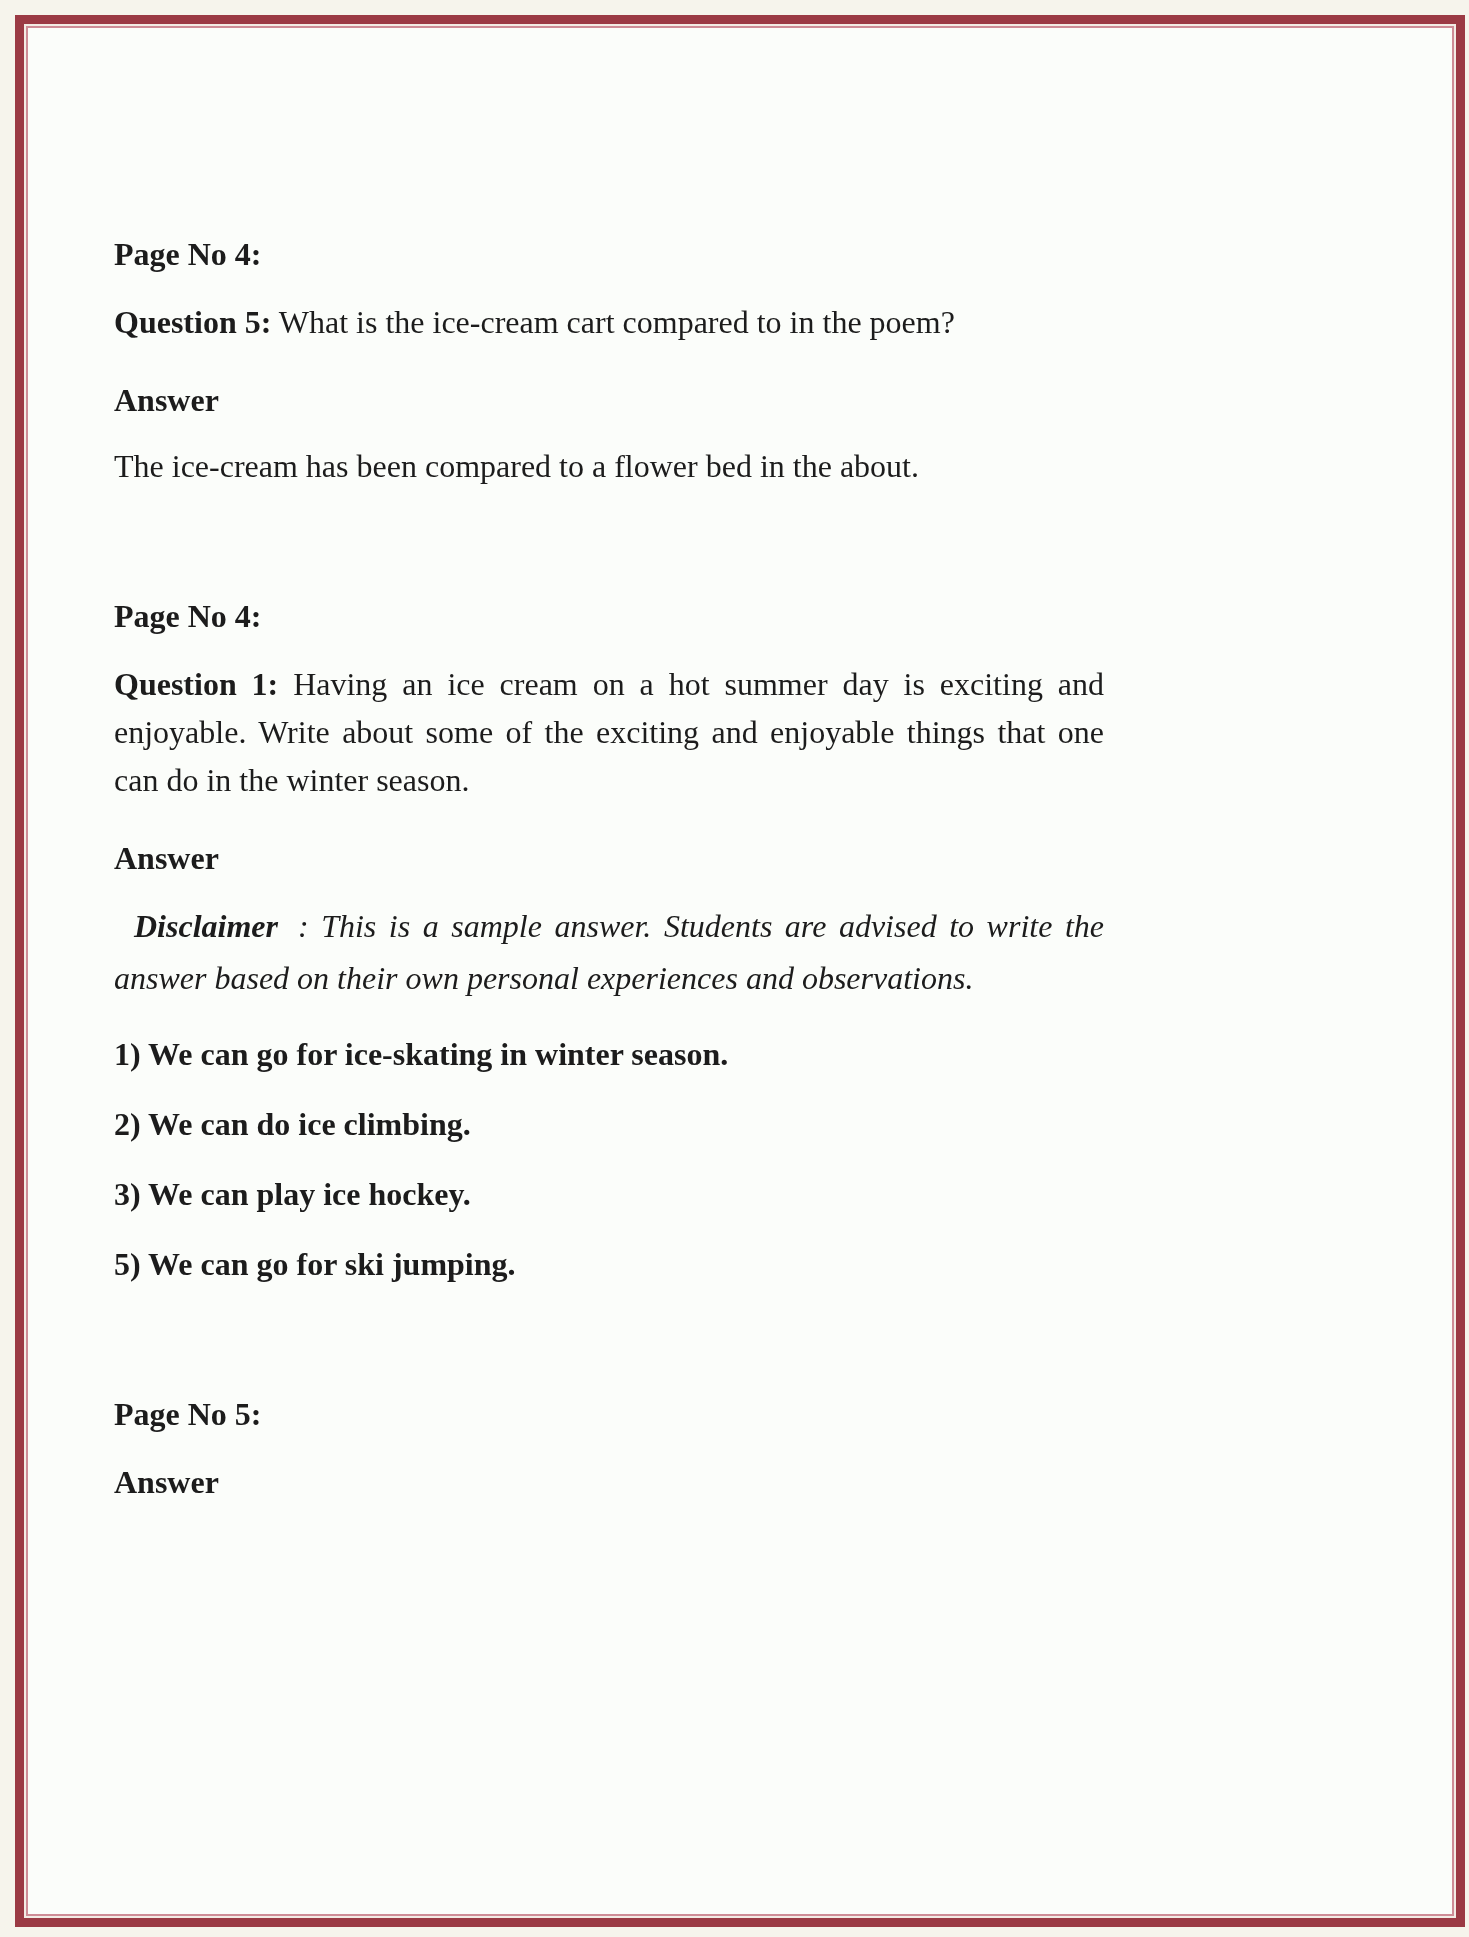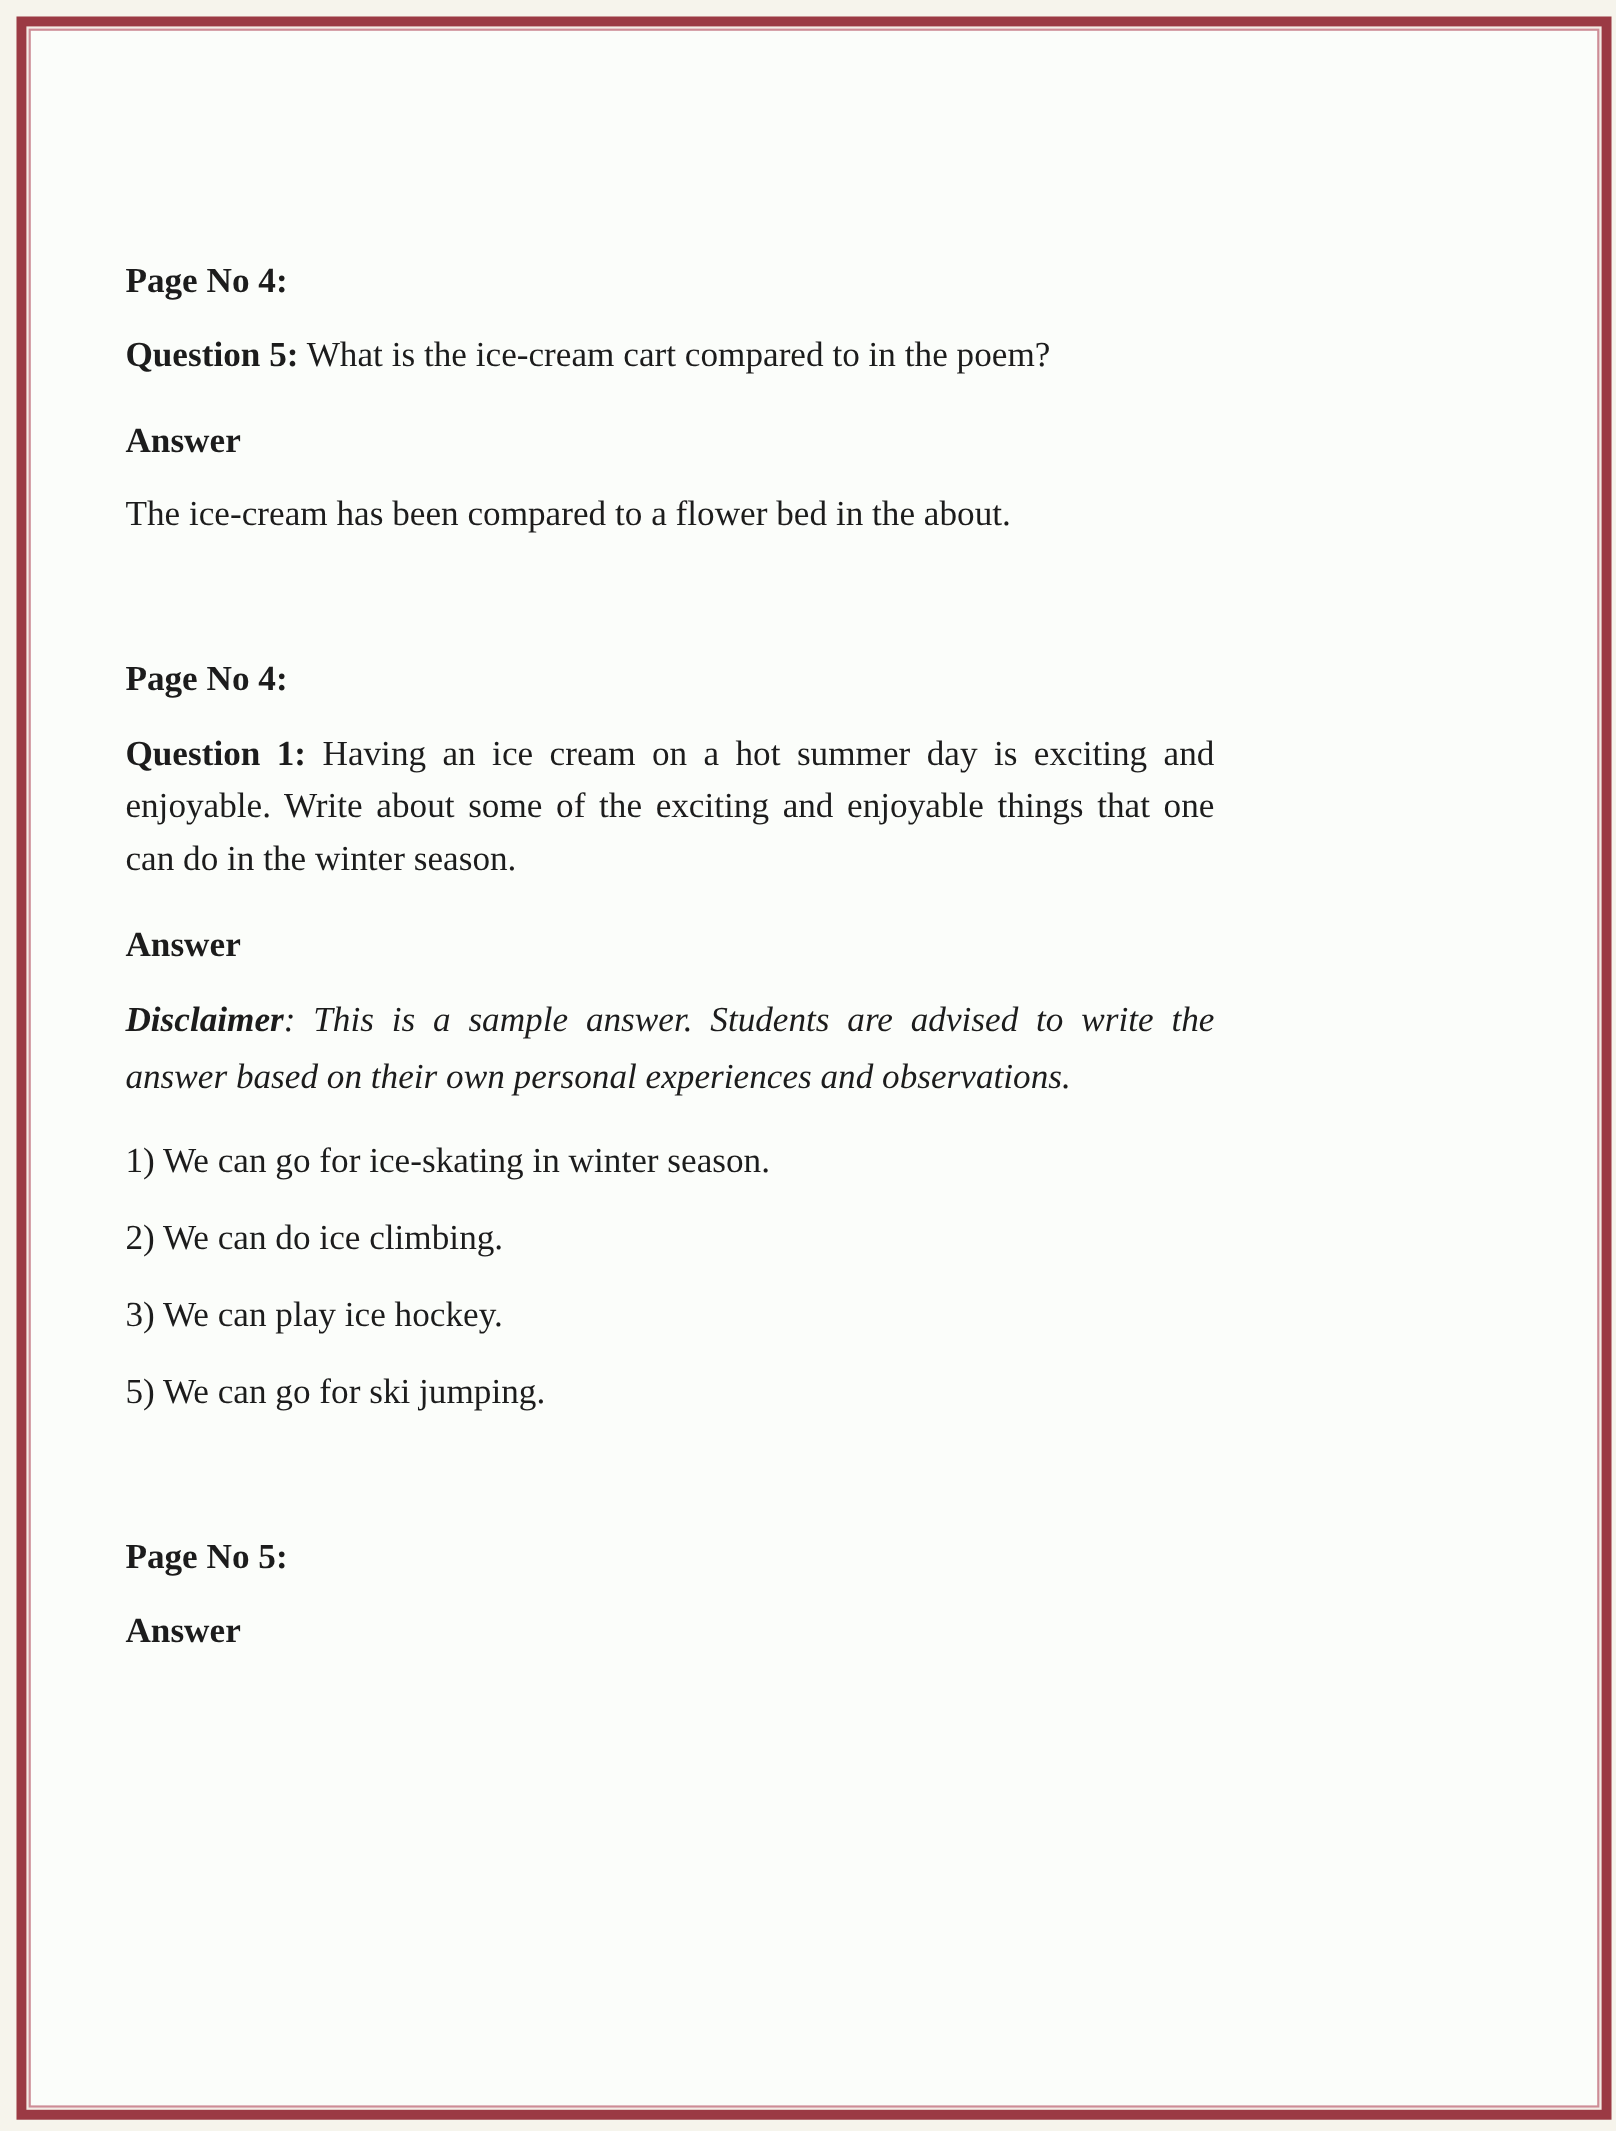--- a/index.html
+++ b/index.html
@@ -33,39 +33,40 @@
     color: var(--text-color, #1c1c1c);
   }
   .content p {
     width: 990px;
     font-size: 32px;
     line-height: 48px;
     margin: 0 0 30px 0;
     text-align: justify;
   }
   .b { font-weight: bold; }
-  .i { font-style: italic; }
+  .i { font-style: italic; margin-left: 20px; }
   .page-heading {
     text-align: right;
     font-weight: bold;
     margin: 102px 0 20px 0 !important;
   }
   .answer-label {
     font-weight: bold;
     margin: 0 0 18px 0 !important;
     text-align: left;
   }
   .disclaimer {
     font-style: italic;
     line-height: 52px !important;
     margin: 0 0 26px 0 !important;
   }
   .list-item {
     text-align: right;
     margin: 0 0 22px 0 !important;
+    font-weight: bold;
   }
 </style>
 </head>
 <body style="background: rgb(246, 244, 236);">
 
 <div class="canvas">
   <div class="frame">
     <div class="inner">
       <article class="content">
 

